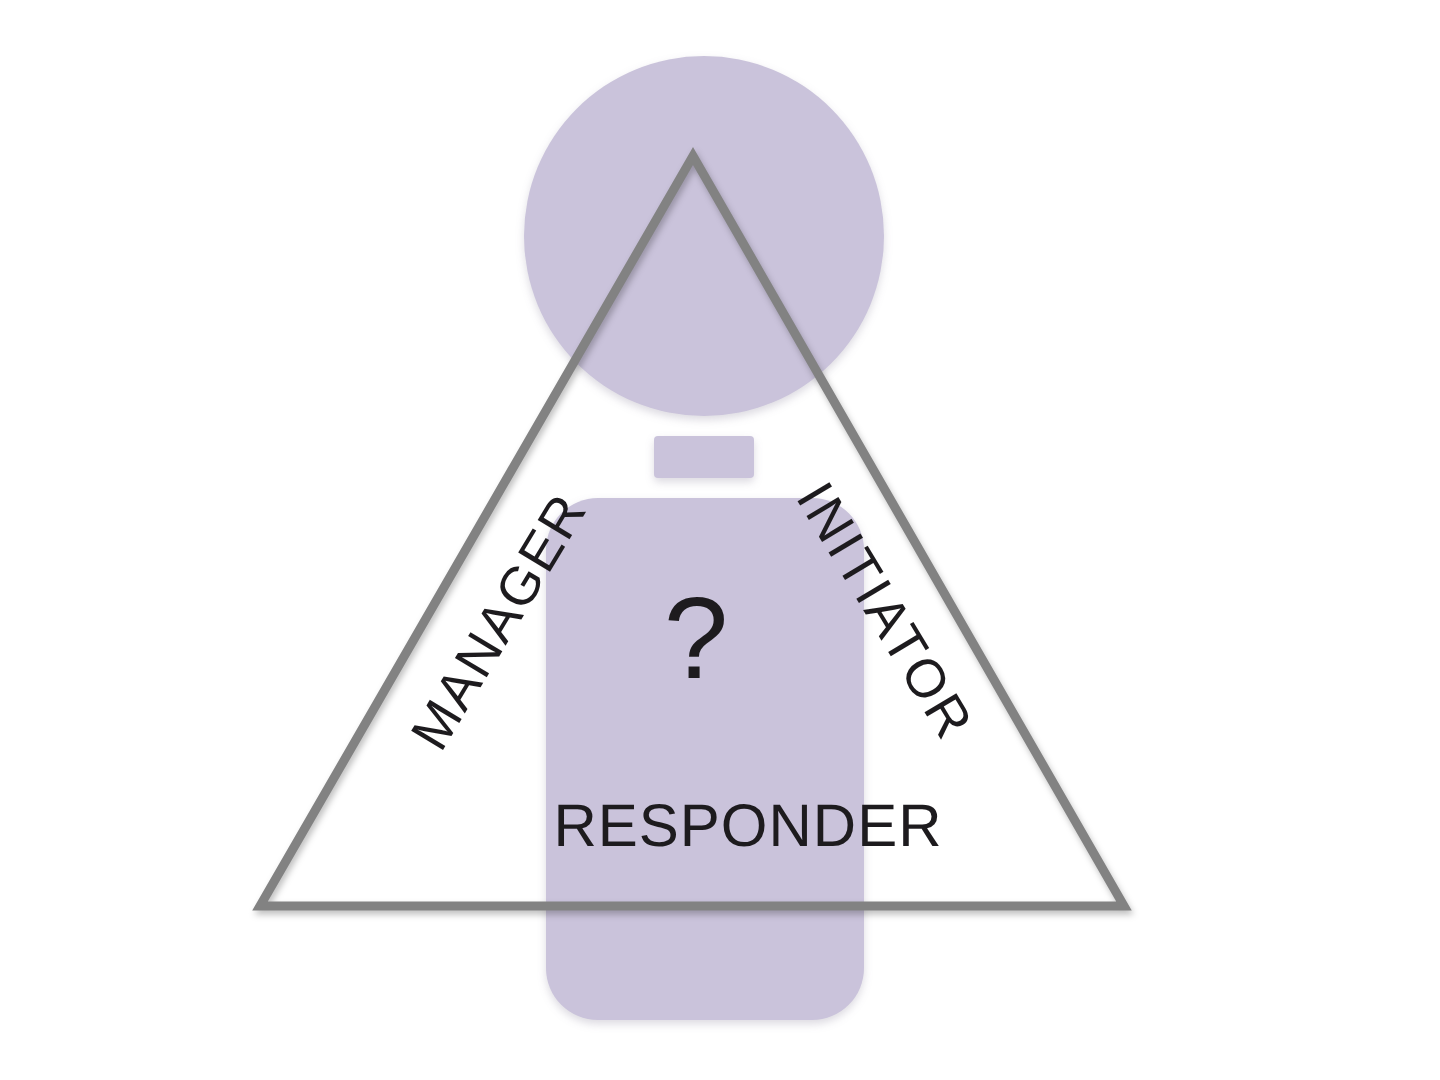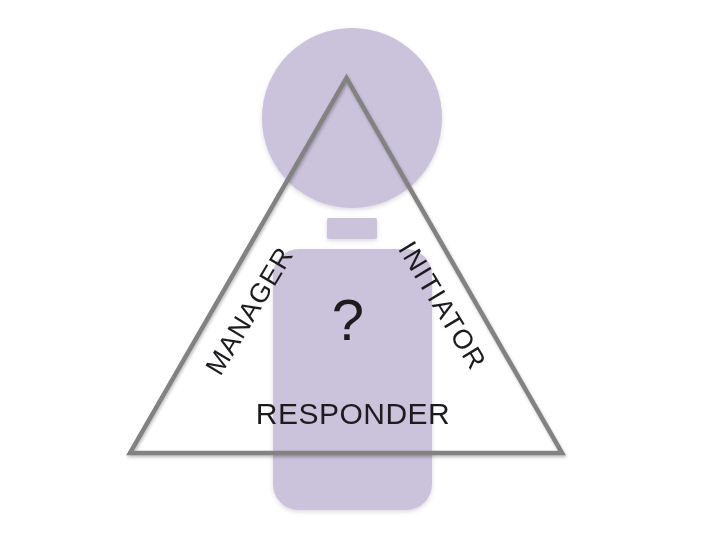--- a/index.html
+++ b/index.html
@@ -40,21 +40,21 @@
     transform: translate(-50%, -50%) rotate(-59deg);
     letter-spacing: 1px;
   }
   .label-right {
     left: 442px;
     top: 306px;
     transform: translate(-50%, -50%) rotate(59deg);
     letter-spacing: 1.5px;
   }
   .label-bottom {
-    left: 353px;
+    left: 374px;
     top: 414px;
     transform: translate(-50%, -50%);
     font-size: 30px;
     letter-spacing: 0.5px;
   }
   .qmark {
     position: absolute;
     left: 348px;
     top: 320px;
     transform: translate(-50%, -50%);

